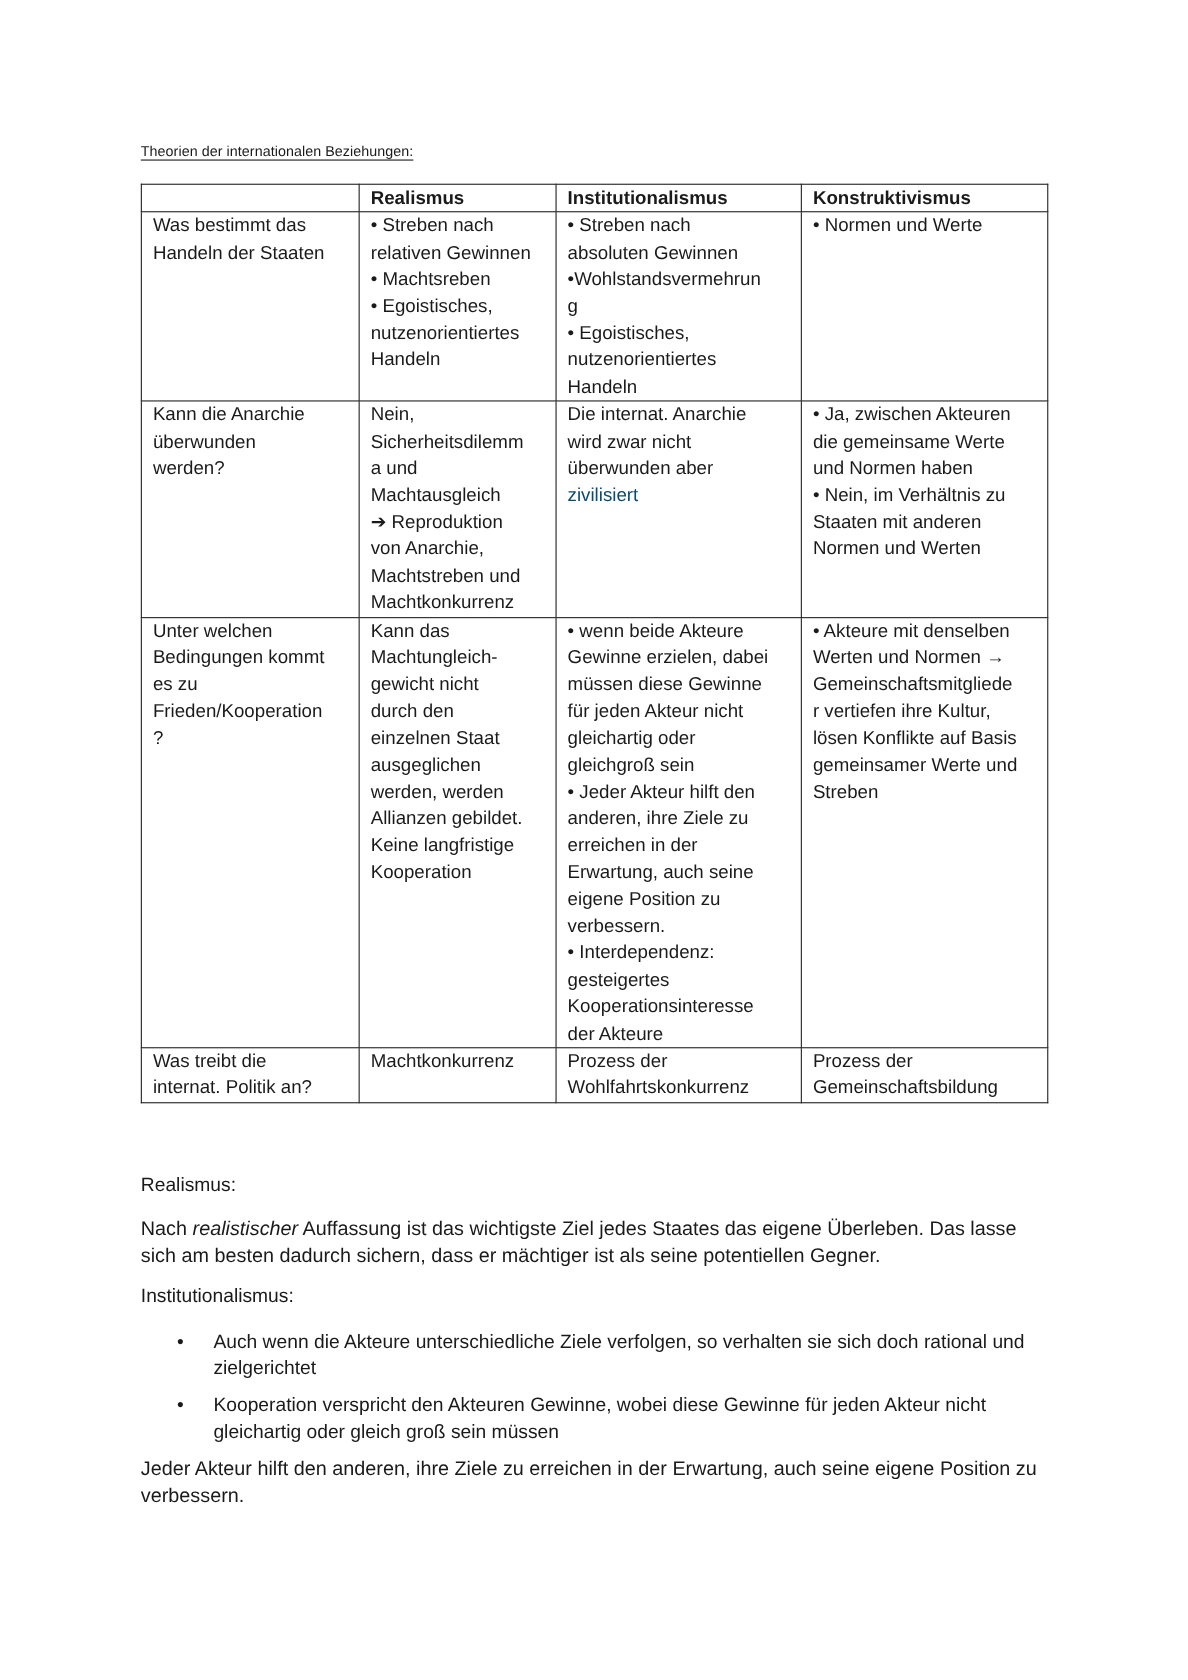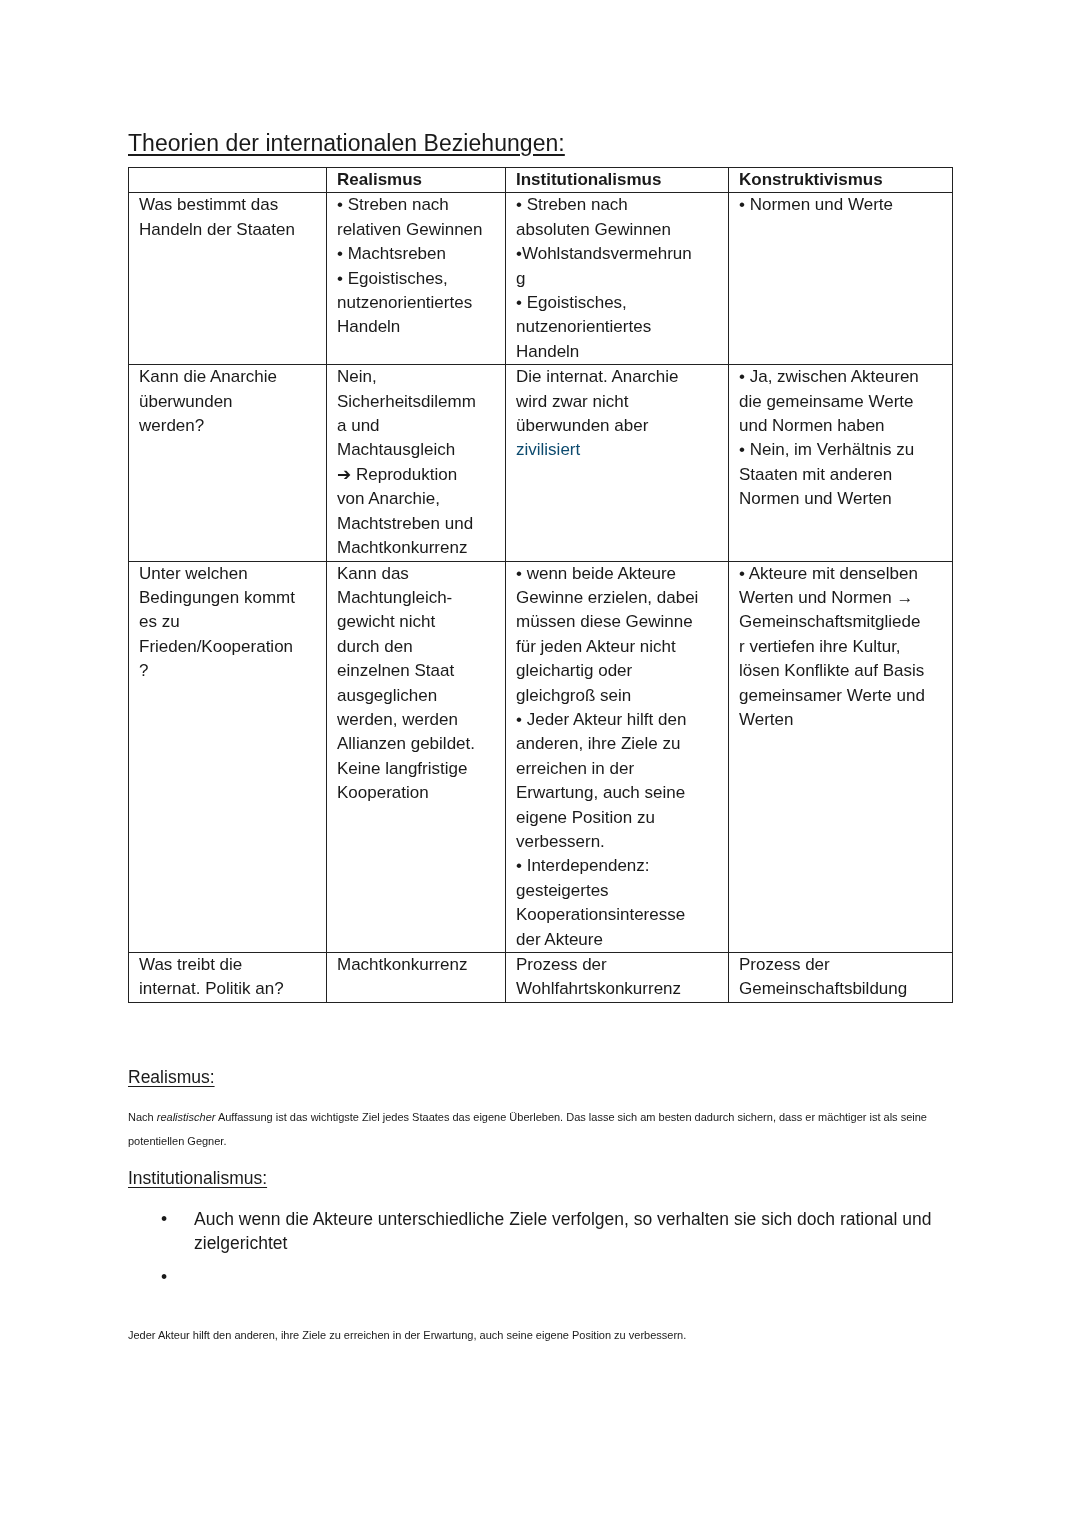--- a/index.html
+++ b/index.html
@@ -12,21 +12,21 @@
     height: 1527px;
     position: relative;
     overflow: hidden;
     font-family: "Liberation Sans", "DejaVu Sans", sans-serif;
     color: #1a1a1a;
   }
   .page-title {
     position: absolute;
     left: 128px;
     top: 130px;
-    font-size: 23px;
+    font-size: 13px;
     text-decoration: underline;
     text-underline-offset: 3px;
     letter-spacing: 0.05px;
   }
   table.theories {
     position: absolute;
     left: 128px;
     top: 167px;
     border-collapse: collapse;
     table-layout: fixed;
@@ -56,28 +56,27 @@
   tr.r-handeln td { height: 170px; }
   tr.r-anarchie td { height: 195px; margin-top: 34px; }
   tr.r-frieden td { height: 390px; }
   tr.r-treibt td { height: 48px; }
   .line { display: block; white-space: pre-wrap; }
   .orange { color: #0c4a6e; }
   .section-heading {
     position: absolute;
     left: 128px;
     font-size: 17.5px;
-    text-decoration: underline;
     text-underline-offset: 3px;
   }
   .para {
     position: absolute;
     left: 128px;
     width: 820px;
-    font-size: 11px;
+    font-size: 18px;
     line-height: 24.4px;
   }
   .bullets {
     position: absolute;
     left: 128px;
     width: 820px;
     margin: 0;
     padding: 0;
     list-style: none;
     font-size: 17.5px;
@@ -208,21 +207,21 @@
           <span class="line">Kooperationsinteresse</span>
           <span class="line">der Akteure</span>
         </td>
       <td>
           <span class="line">• Akteure mit denselben</span>
           <span class="line">Werten und Normen →</span>
           <span class="line">Gemeinschaftsmitgliede</span>
           <span class="line">r vertiefen ihre Kultur,</span>
           <span class="line">lösen Konflikte auf Basis</span>
           <span class="line">gemeinsamer Werte und</span>
-          <span class="line">Werten</span>
+          <span class="line">Streben</span>
         </td>
     </tr>
     <tr class="r-treibt">
       <td>
           <span class="line">Was treibt die</span>
           <span class="line">internat. Politik an?</span>
         </td>
       <td>
           <span class="line">Machtkonkurrenz</span>
         </td>
@@ -244,16 +243,17 @@
 
 <div class="section-heading" style="top:1168px;">Institutionalismus:</div>
 
 <ul class="bullets" style="top:1207px;">
   <li>
     <span class="dot">•</span>
     <span>Auch wenn die Akteure unterschiedliche Ziele verfolgen, so verhalten sie sich doch rational und zielgerichtet</span>
   </li>
   <li>
     <span class="dot">•</span>
+    <span>Kooperation verspricht den Akteuren Gewinne, wobei diese Gewinne für jeden Akteur nicht gleichartig oder gleich groß sein müssen</span>
   </li>
 </ul>
 
 <div class="para" style="top:1323px;">Jeder Akteur hilft den anderen, ihre Ziele zu erreichen in der Erwartung, auch seine eigene Position zu verbessern.</div>
 
 </body></html>

